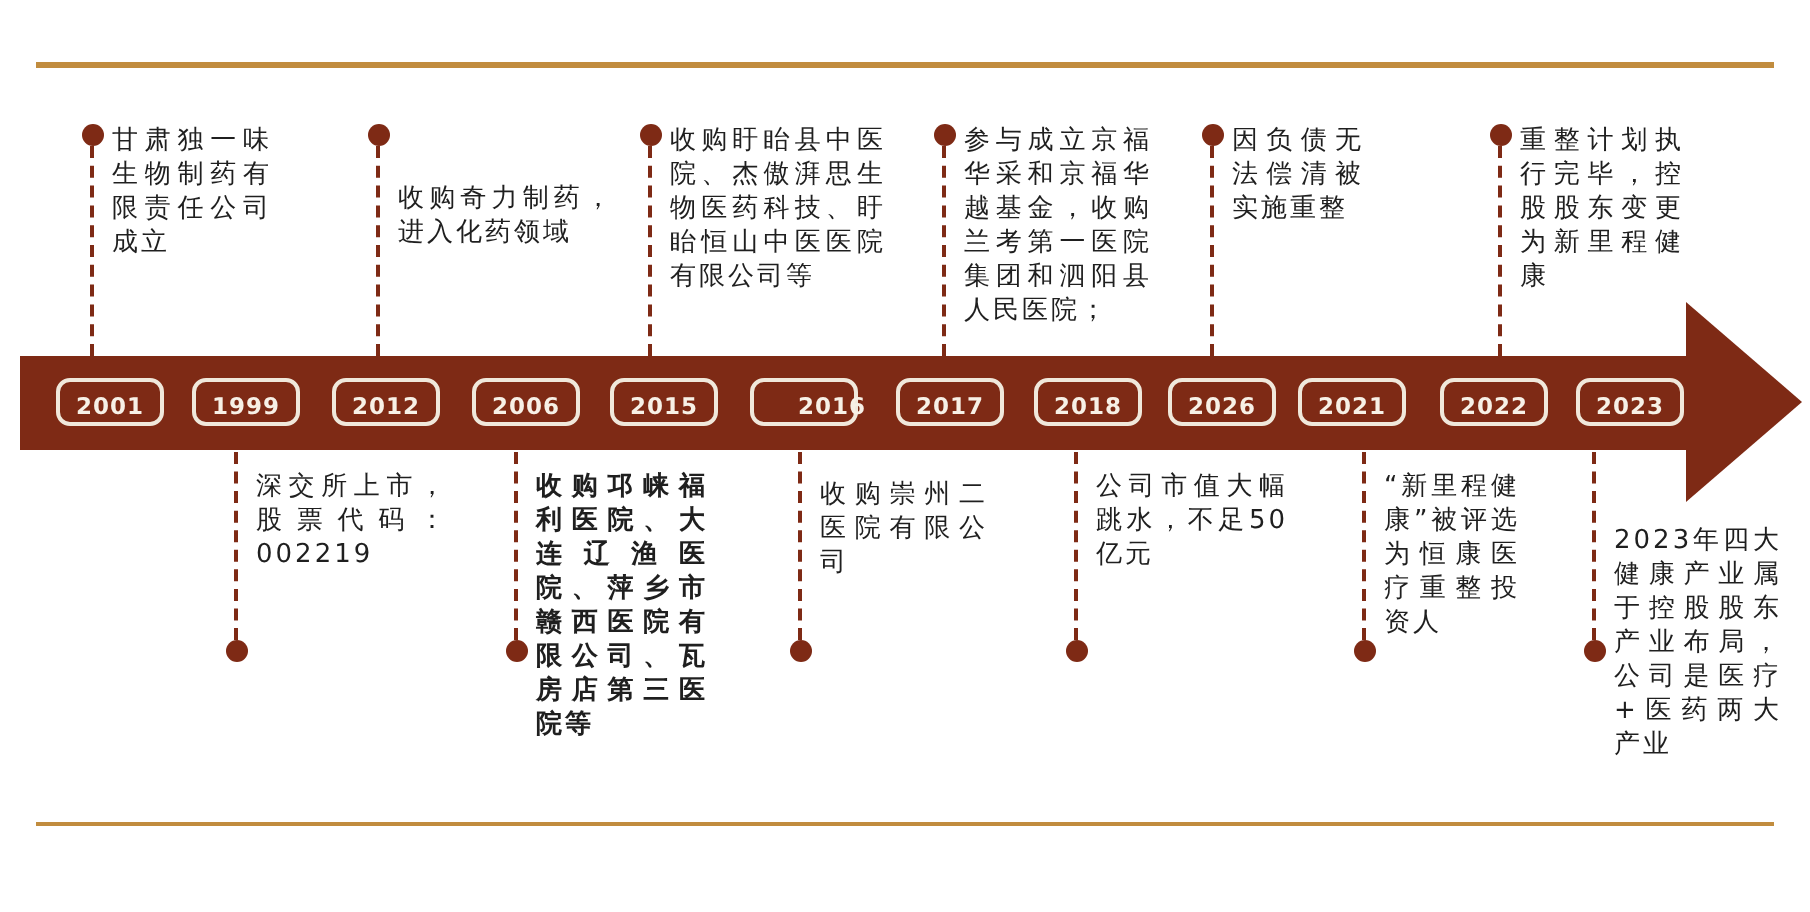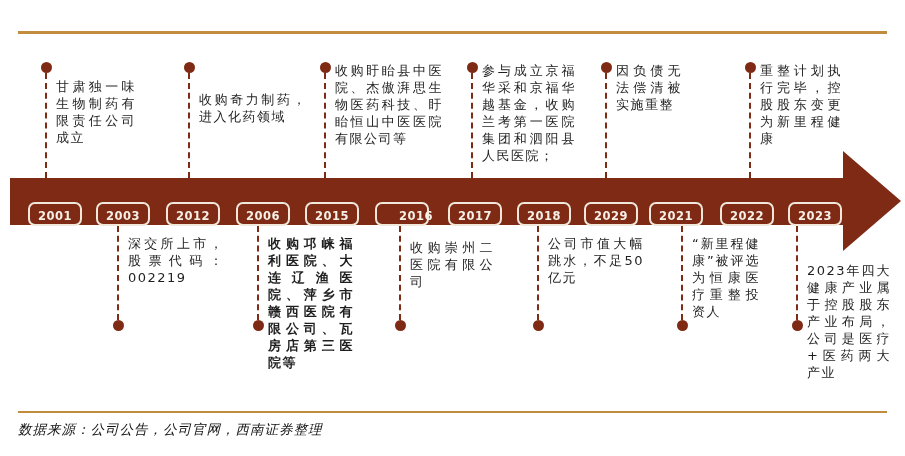--- a/index.html
+++ b/index.html
@@ -29,21 +29,21 @@
     position:absolute;left:10px;top:178px;width:834px;height:47px;
     background:var(--red);
   }
   .arrowhead{
     position:absolute;left:843px;top:151px;width:0;height:0;
     border-top:50px solid transparent;
     border-bottom:50px solid transparent;
     border-left:58px solid var(--red);
   }
   .year-box{
-    position:absolute;top:202px;width:54px;height:24px;
+    position:absolute;top:189px;width:54px;height:24px;
     border:2px solid var(--boxline);border-radius:7px;
     color:#F7F0E6;font-size:11.5px;font-weight:bold;letter-spacing:0.5px;
     line-height:24px;text-align:center;box-sizing:border-box;
     background:transparent;
   }
   .dot{
     position:absolute;width:11px;height:11px;border-radius:50%;
     background:var(--red);
   }
   .dash{
@@ -58,37 +58,37 @@
 <body>
 
 <div class="canvas">
   <div class="rule rule-top"></div>
 
   <div>
     <div class="bar"></div>
     <div class="arrowhead"></div>
     <div id="years">
         <div class="year-box" style="left: 28px;">2001</div>
-        <div class="year-box" style="left: 96px;">2003</div>
+        <div class="year-box" style="left: 96px;">1999</div>
         <div class="year-box" style="left: 166px;">2012</div>
         <div class="year-box" style="left: 236px;">2006</div>
         <div class="year-box" style="left: 305px;">2015</div>
         <div class="year-box" style="left: 375px; padding-left: 22px;">2016</div>
         <div class="year-box" style="left: 448px;">2017</div>
         <div class="year-box" style="left: 517px;">2018</div>
-        <div class="year-box" style="left: 584px;">2029</div>
+        <div class="year-box" style="left: 584px;">2026</div>
         <div class="year-box" style="left: 649px;">2021</div>
         <div class="year-box" style="left: 720px;">2022</div>
         <div class="year-box" style="left: 788px;">2023</div>
       </div>
     <div id="events">
         <div>
           <div class="dash" style="left: 45px; top: 73px; height: 105px;"></div>
           <div class="dot" style="left: 41px; top: 62px;"></div>
-          <div class="etext" style="left: 56px; width: 80px; top: 62px; margin-top: 16px;">甘肃独一味生物制药有限责任公司成立</div>
+          <div class="etext" style="left: 56px; width: 80px; top: 62px;">甘肃独一味生物制药有限责任公司成立</div>
         </div>
         <div>
           <div class="dash" style="left: 188px; top: 73px; height: 105px;"></div>
           <div class="dot" style="left: 184px; top: 62px;"></div>
           <div class="etext" style="left: 199px; width: 108px; top: 62px; margin-top: 29px;">收购奇力制药，进入化药领域</div>
         </div>
         <div>
           <div class="dash" style="left: 324px; top: 73px; height: 105px;"></div>
           <div class="dot" style="left: 320px; top: 62px;"></div>
           <div class="etext" style="left: 335px; width: 108px; top: 62px;">收购盱眙县中医院、杰傲湃思生物医药科技、盱眙恒山中医医院有限公司等</div>
@@ -135,14 +135,13 @@
         </div>
         <div>
           <div class="dash" style="left: 796px; top: 226px; height: 94px;"></div>
           <div class="dot" style="left: 792px; top: 320px;"></div>
           <div class="etext" style="left: 807px; width: 84px; top: 262px;">2023年四大健康产业属于控股股东产业布局，公司是医疗+医药两大产业</div>
         </div>
       </div>
   </div>
 
   <div class="rule rule-bottom"></div>
-  <div class="footer">数据来源：公司公告，公司官网，西南证券整理</div>
 </div>
 
 </body></html>

